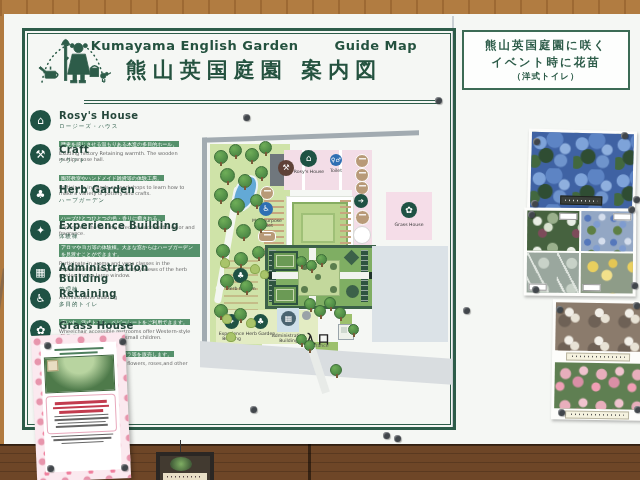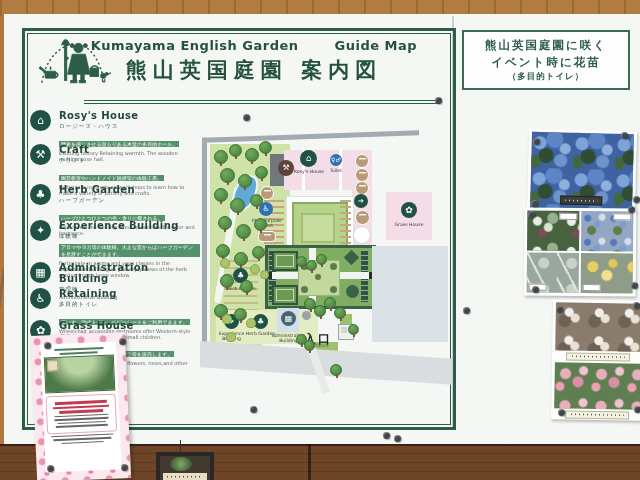--- a/index.html
+++ b/index.html
@@ -396,21 +396,21 @@
         <div class="bush" style="left: 22px; top: 186px; width: 8px; height: 8px;"></div>
         <div class="bush" style="left: 46px; top: 190px; width: 8px; height: 8px;"></div>
         <div class="bush" style="left: 60px; top: 142px; width: 7px; height: 7px;"></div>
         <div class="bush" style="left: 26px; top: 204px; width: 8px; height: 8px;"></div>
       </div>
   </div>
 
   <div class="notice">
     <div class="l1">熊山英国庭園に咲く</div>
     <div class="l2">イベント時に花苗</div>
-    <div class="l3">（多目的トイレ）</div>
+    <div class="l3">（洋式トイレ）</div>
   </div>
 
   <div class="sheet" style="left:528px;top:130px;width:102px;height:76px;transform:rotate(1.5deg)">
     <div class="photo ph-blue">
         <div class="chip-dark"></div>
       </div>
   </div>
 
   <div class="sheet" style="left:524px;top:208px;width:106px;height:82px;transform:rotate(.5deg)">
     <div class="grid2">

